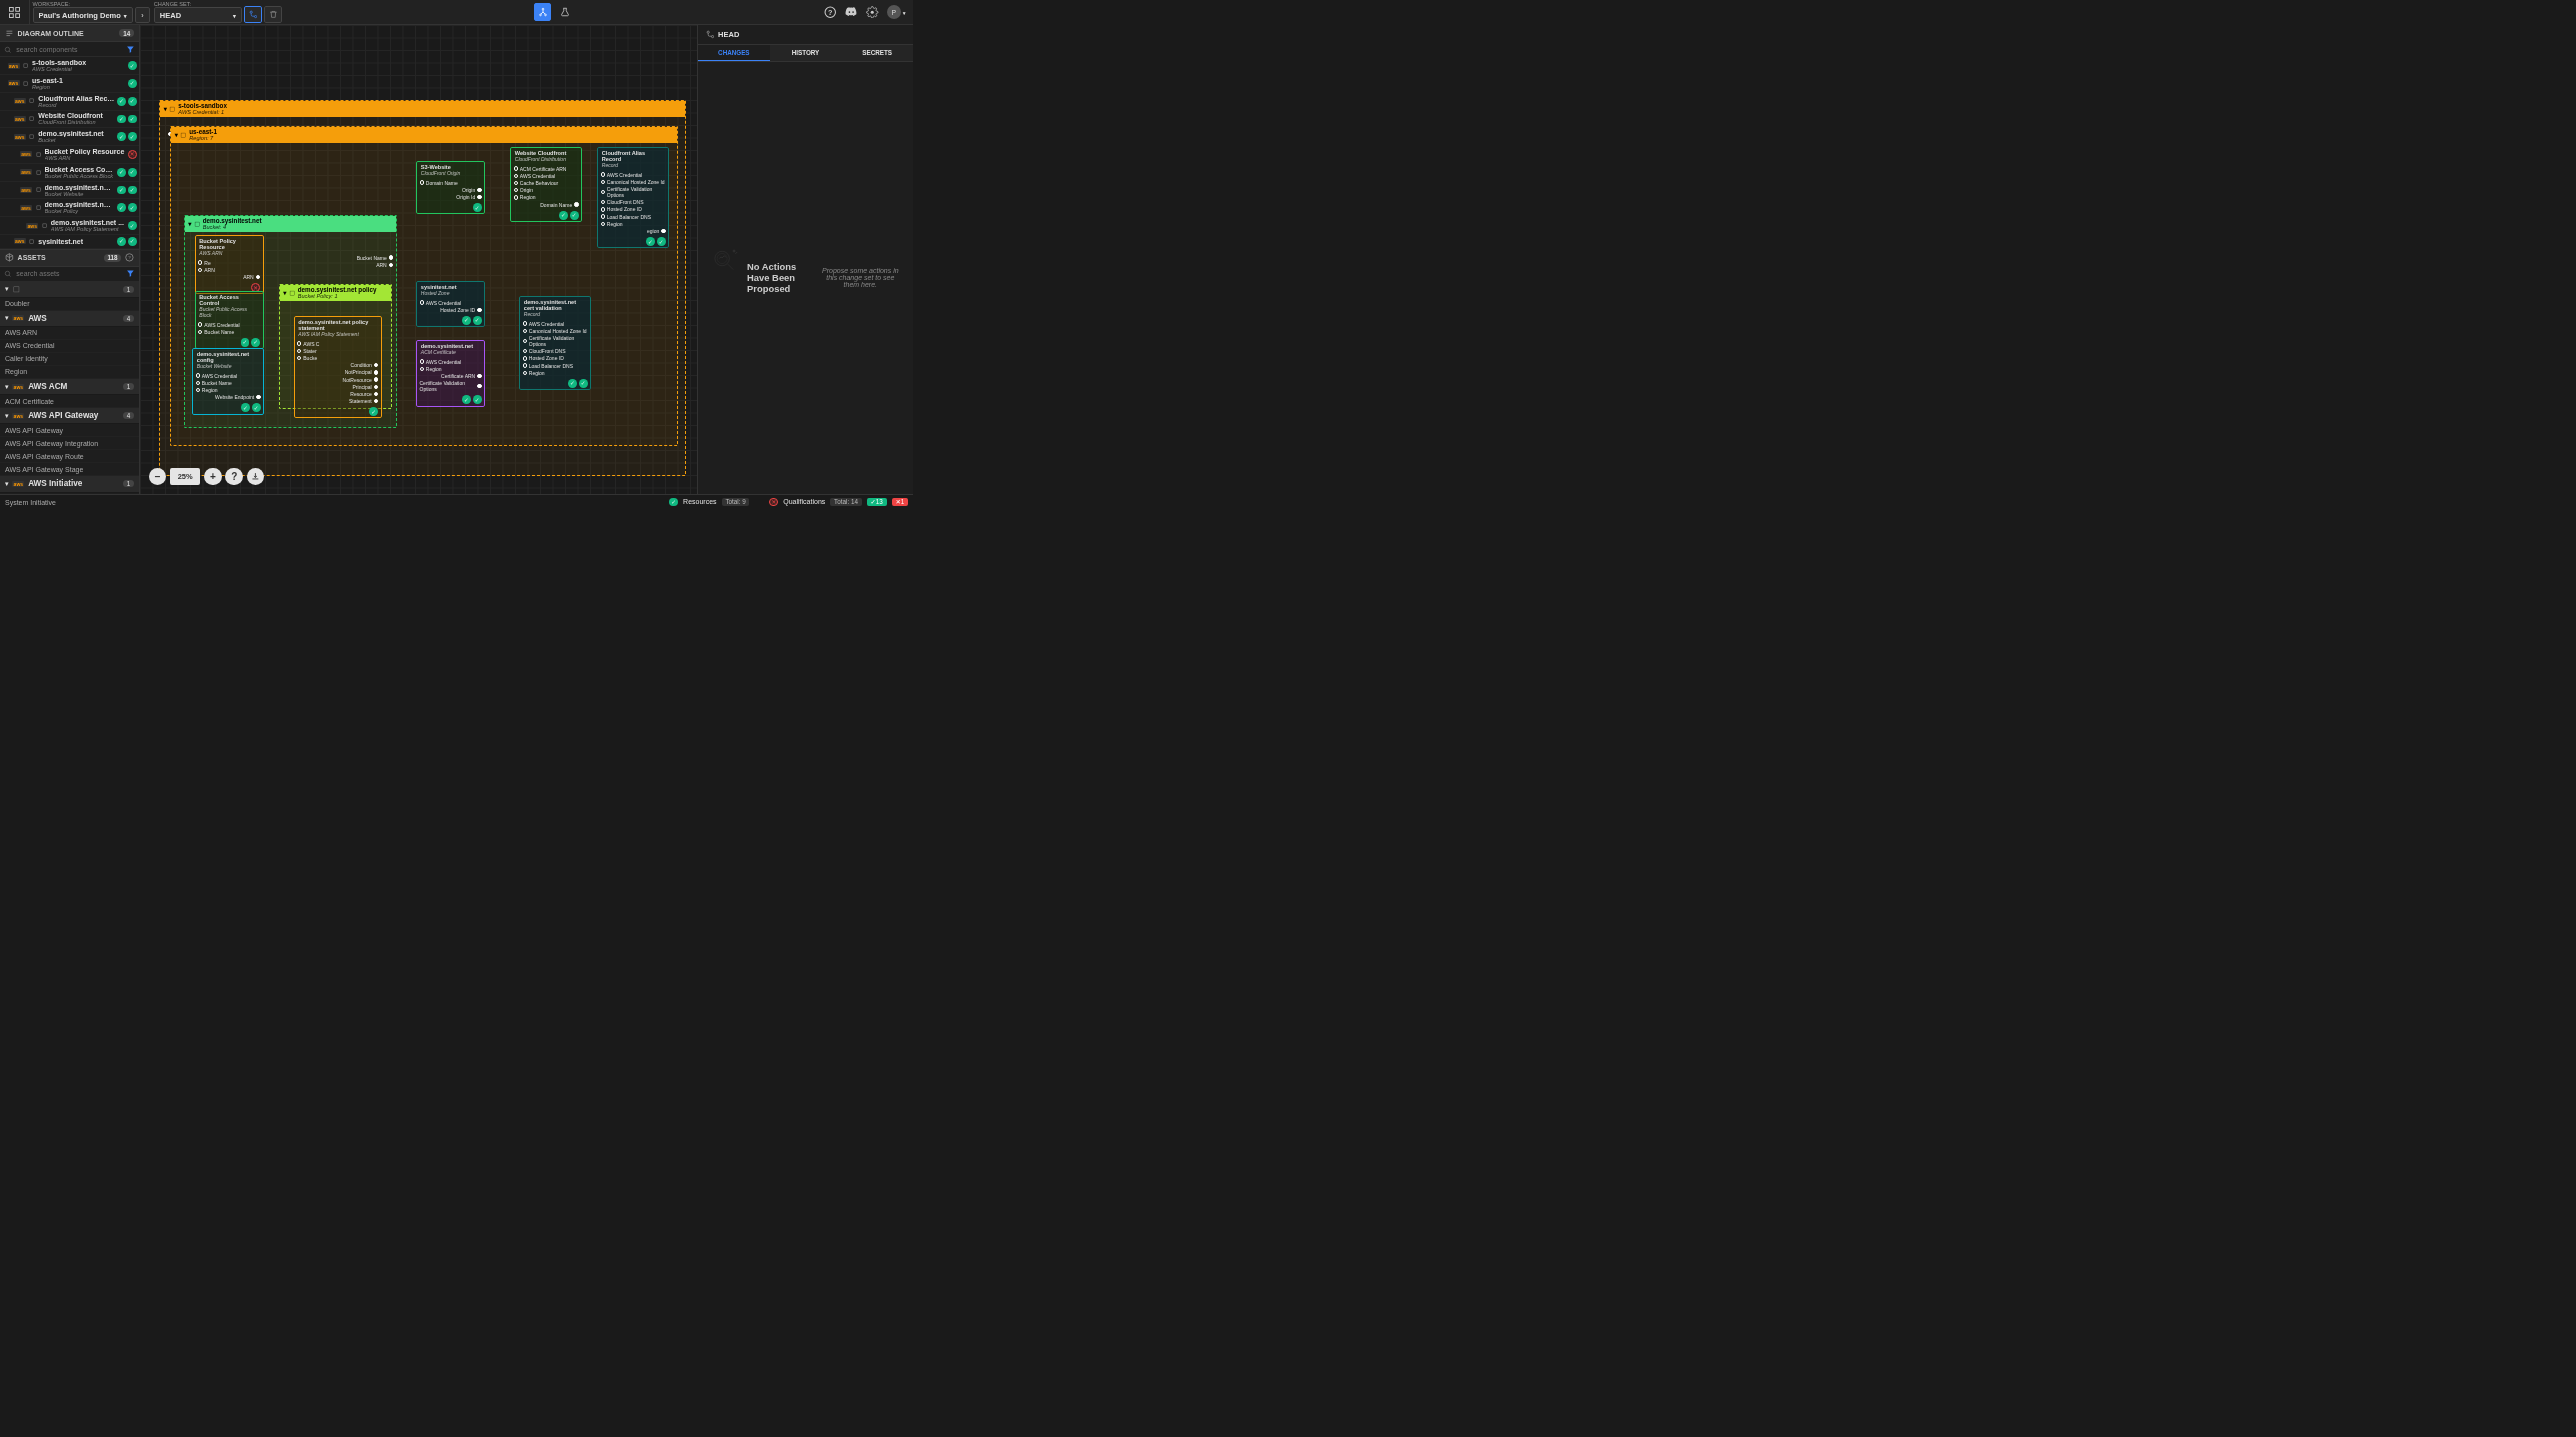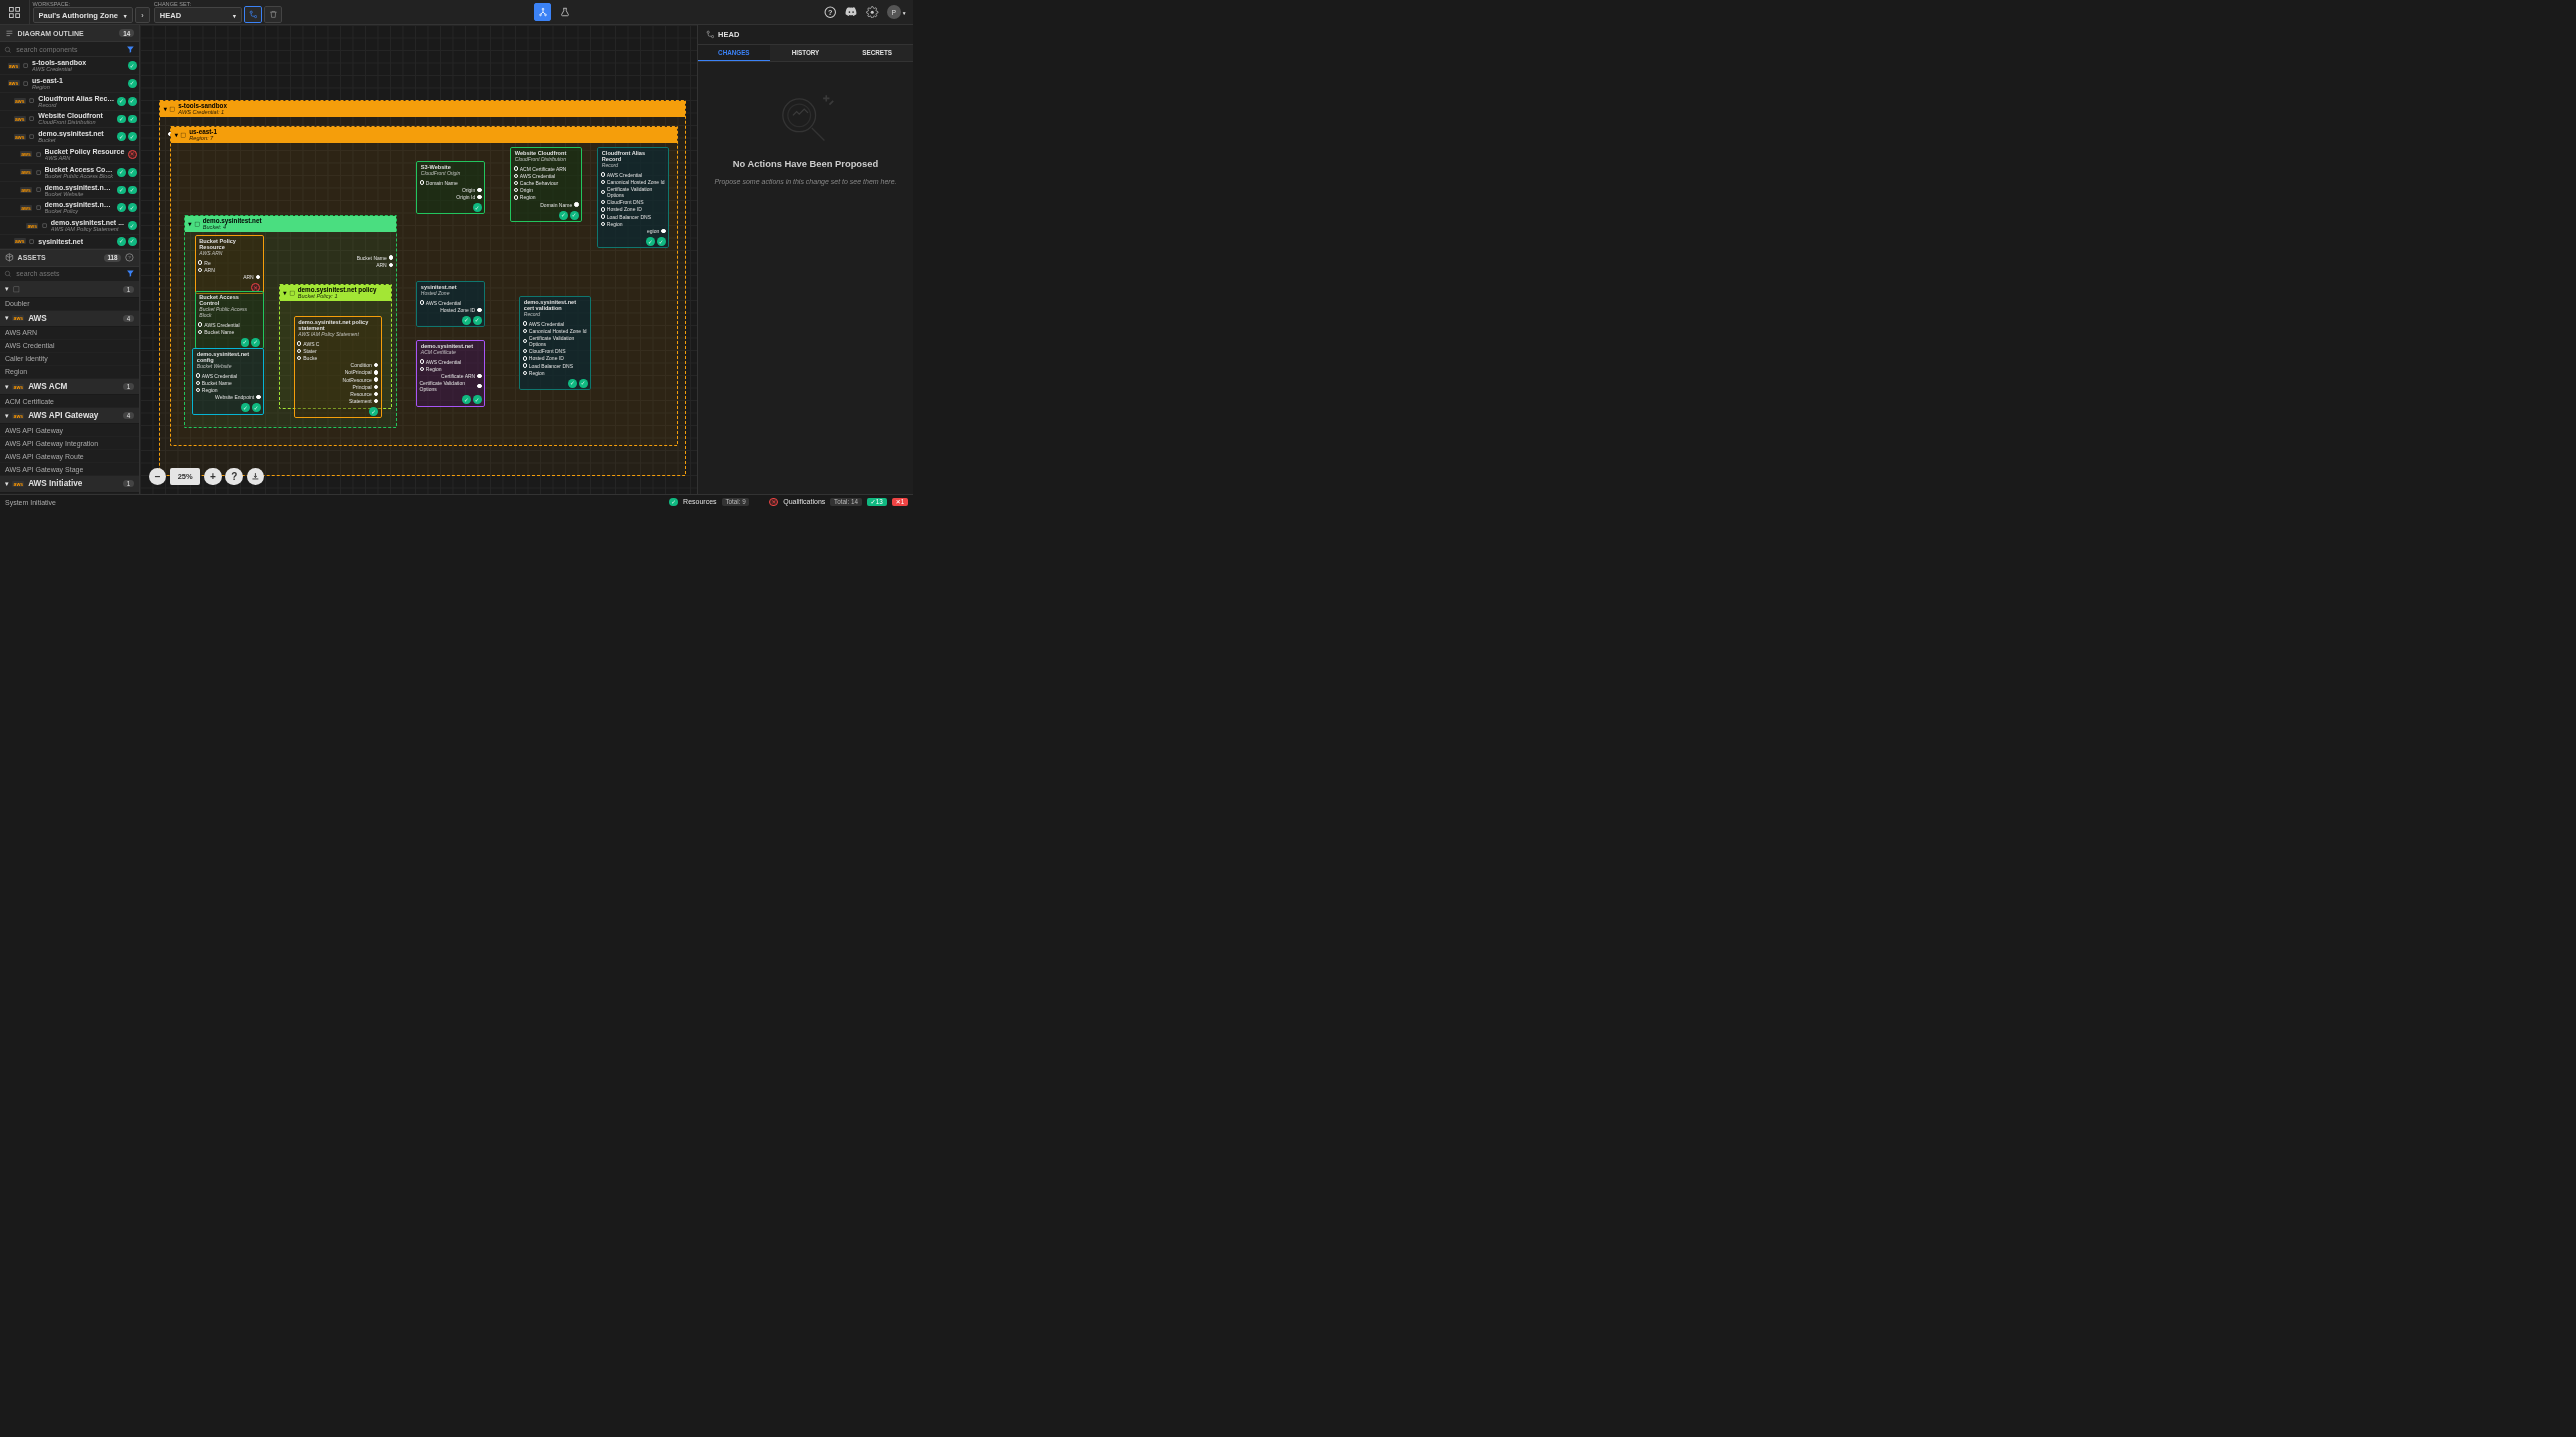--- a/index.html
+++ b/index.html
@@ -73,21 +73,21 @@
 .zoom-controls { position: absolute; bottom: 8.8px; left: 8.8px; display: flex; gap: 3.8px; align-items: center; }
 .zoom-btn { width: 17.6px; height: 17.6px; border-radius: 50%; background: #e5e5e5; color: #333; display: flex; align-items: center; justify-content: center; font-size: 10px; font-weight: 700; }
 .zoom-display { background: #e5e5e5; color: #333; padding: 3.8px 7.5px; border-radius: 1.9px; font-weight: 600; font-size: 7.5px; min-width: 30px; text-align: center; }
 
 
 .right-sidebar { width: 216px; background: #1e1e1e; border-left: 0.6px solid #333; display: flex; flex-direction: column; }
 .right-header { padding: 5px 7.5px; display: flex; align-items: center; gap: 3.8px; border-bottom: 0.6px solid #333; }
 .right-tabs { display: flex; border-bottom: 0.6px solid #333; }
 .right-tab { flex: 1; padding: 3.8px; text-align: center; font-size: 6.3px; font-weight: 600; text-transform: uppercase; background: #252525; }
 .right-tab.active { color: #3b82f6; border-bottom: 1.3px solid #3b82f6; background: #1e1e1e; }
-.right-content { flex: 1; display: flex; flex-direction: column; align-items: center; justify-content: flex-start; padding: 25px 12.5px; gap: 8.8px; }
+.right-content { flex: 1; display: flex; flex-direction: row; align-items: center; justify-content: flex-start; padding: 25px 12.5px; gap: 8.8px; }
 .empty-icon { width: 63px; height: 63px; opacity: 0.4; }
 .empty-title { font-size: 9.4px; font-weight: 600; color: #ccc; }
 .empty-subtitle { font-size: 7px; color: #888; font-style: italic; text-align: center; }
 
 
 .status-bar { height: 15px; background: #1a1a1a; border-top: 0.6px solid #333; display: flex; align-items: center; padding: 0 5px; font-size: 7px; }
 .status-left { flex: 1; color: #aaa; }
 .status-right { display: flex; align-items: center; gap: 5px; }
 .status-pill { background: #333; color: #bbb; padding: 0.6px 3.8px; border-radius: 1.9px; font-size: 6.3px; }
 .status-pill.green { background: #10b981; color: #fff; }
@@ -104,21 +104,21 @@
         <rect x="4" y="4" width="6" height="6"></rect>
         <rect x="14" y="4" width="6" height="6"></rect>
         <rect x="4" y="14" width="6" height="6"></rect>
         <rect x="14" y="14" width="6" height="6"></rect>
       </svg>
   </div>
   <div style="display:flex;align-items:flex-end;margin-left:2.5px">
     <div style="display:flex;flex-direction:column;gap:0.6px">
       <span class="top-label">WORKSPACE:</span>
       <div class="dropdown-box">
-        <span>Paul's Authoring Zone</span>
+        <span>Paul's Authoring Demo</span>
         <span class="chevron" style="margin-left:auto"></span>
       </div>
     </div>
     <div class="arrow-btn">›</div>
     <div style="display:flex;flex-direction:column;gap:0.6px;margin-left:3.8px">
       <span class="top-label">CHANGE SET:</span>
       <div class="dropdown-box" style="min-width:88px">
         <span>HEAD</span>
         <span class="chevron" style="margin-left:auto"></span>
       </div>

